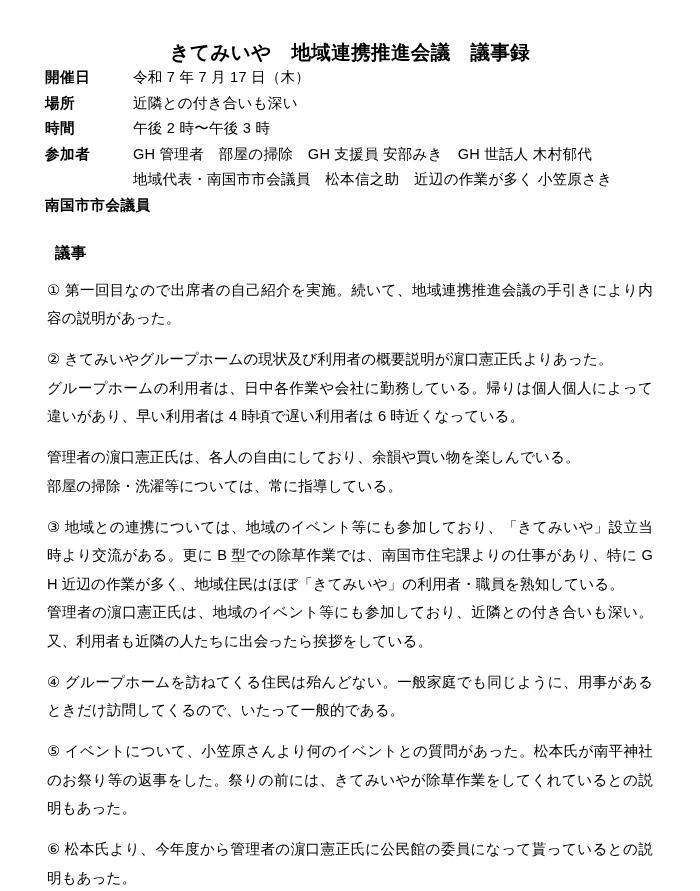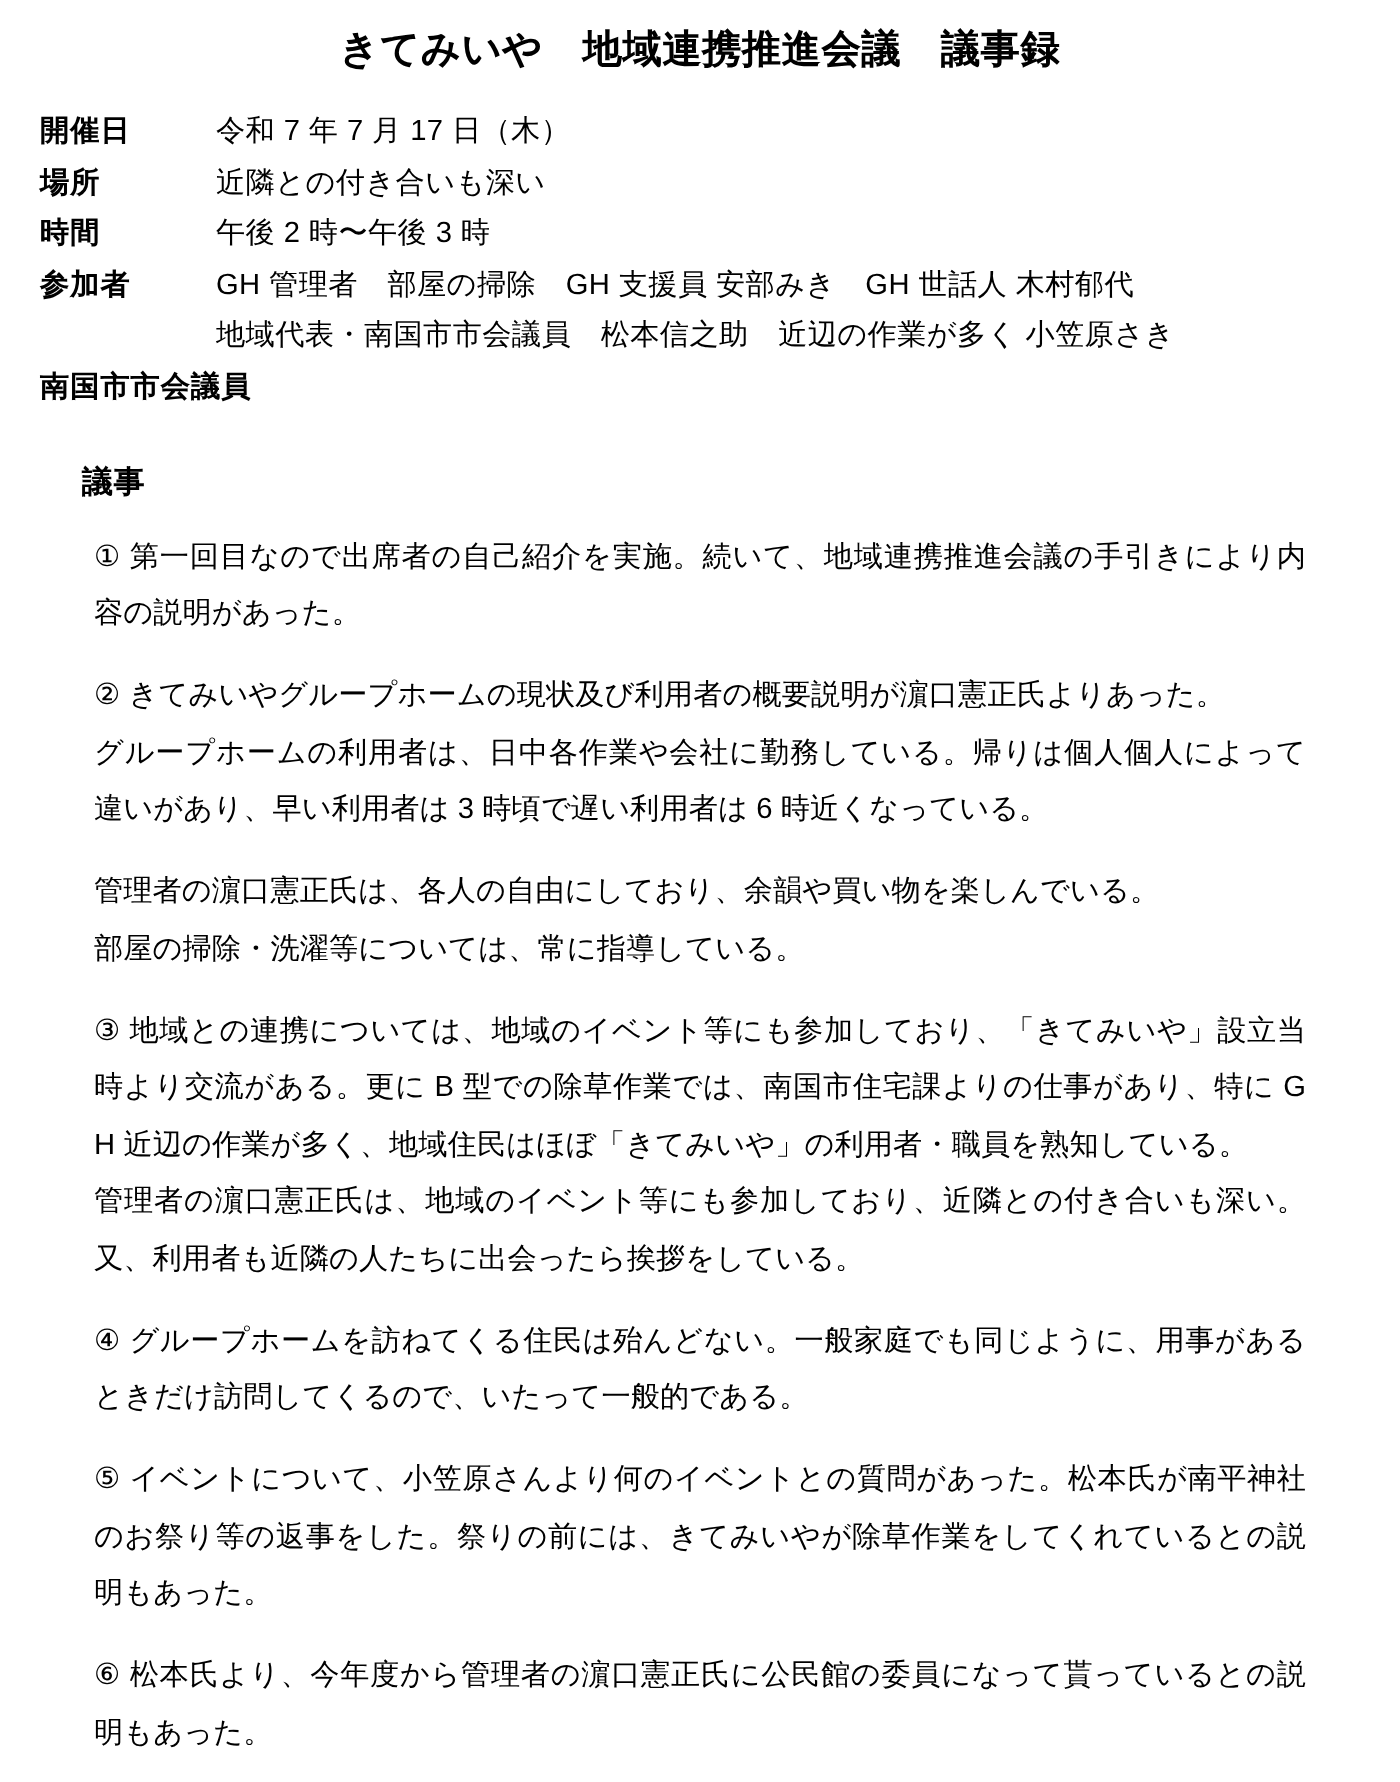--- a/index.html
+++ b/index.html
@@ -21,27 +21,27 @@
     box-sizing: border-box;
     padding: 0;
     overflow: hidden;
   }
   .doc-title {
     text-align: center;
     font-size: 19.5px;
     font-weight: bold;
     letter-spacing: 0.4px;
     margin: 0;
-    padding-top: 14px;
+    padding-top: 41px;
     line-height: 1.2;
     white-space: pre;
   }
   .meta {
-    margin-top: 17px;
-    padding-left: 20px;
+    margin-top: 1px;
+    padding-left: 45px;
     padding-right: 45px;
   }
   .meta-row {
     display: flex;
     align-items: baseline;
     font-size: 14.6px;
     line-height: 25.5px;
   }
   .meta-label {
     width: 88px;
@@ -58,21 +58,21 @@
   .meta-value {
     flex: 1 1 auto;
     letter-spacing: 0.2px;
     white-space: nowrap;
   }
   .meta-row.continuation .meta-label {
     visibility: hidden;
   }
   .section-heading {
     margin: 0;
-    padding-left: 41px;
+    padding-left: 55px;
     padding-top: 26px;
     font-size: 15.4px;
     font-weight: bold;
     letter-spacing: 0.5px;
     line-height: 1.2;
   }
   .body-blocks {
     padding: 0 47px 0 47px;
     margin-top: 13px;
   }
@@ -129,21 +129,21 @@
     </div>
 
   <h2 class="section-heading">議事</h2>
 
   <div class="body-blocks">
       <div class="para-block">
         <p class="para hanging">① 第一回目なので出席者の自己紹介を実施。続いて、地域連携推進会議の手引きにより内容の説明があった。</p>
       </div>
       <div class="para-block">
         <p class="para hanging">② きてみいやグループホームの現状及び利用者の概要説明が濵口憲正氏よりあった。</p>
-        <p class="para hanging">グループホームの利用者は、日中各作業や会社に勤務している。帰りは個人個人によって違いがあり、早い利用者は 3 時頃で遅い利用者は 6 時近くなっている。</p>
+        <p class="para hanging">グループホームの利用者は、日中各作業や会社に勤務している。帰りは個人個人によって違いがあり、早い利用者は 4 時頃で遅い利用者は 6 時近くなっている。</p>
       </div>
       <div class="para-block">
         <p class="para hanging">管理者の濵口憲正氏は、各人の自由にしており、余韻や買い物を楽しんでいる。</p>
         <p class="para hanging">部屋の掃除・洗濯等については、常に指導している。</p>
       </div>
       <div class="para-block">
         <p class="para hanging">③ 地域との連携については、地域のイベント等にも参加しており、「きてみいや」設立当時より交流がある。更に B 型での除草作業では、南国市住宅課よりの仕事があり、特に GH 近辺の作業が多く、地域住民はほぼ「きてみいや」の利用者・職員を熟知している。</p>
         <p class="para hanging">管理者の濵口憲正氏は、地域のイベント等にも参加しており、近隣との付き合いも深い。又、利用者も近隣の人たちに出会ったら挨拶をしている。</p>
       </div>
       <div class="para-block">

